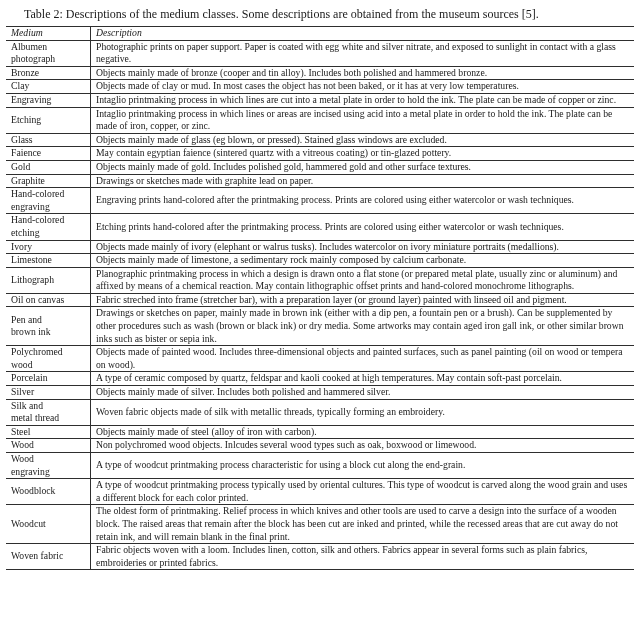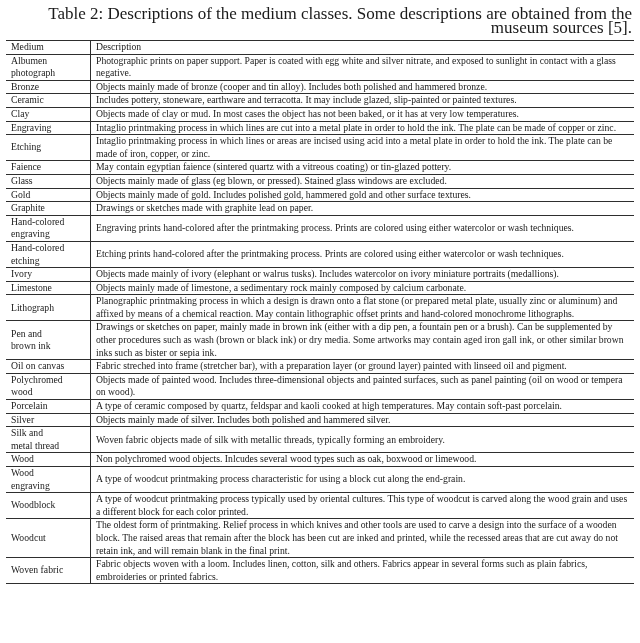--- a/index.html
+++ b/index.html
@@ -11,22 +11,22 @@
     overflow: hidden;
     font-family: "Liberation Serif", serif;
     color: #1a1a1a;
   }
   .page {
     width: 640px;
     height: 643px;
     box-sizing: border-box;
   }
   .caption {
-    text-align: right;
-    font-size: 17px;
+    text-align: left;
+    font-size: 12px;
     line-height: 14px;
     padding: 7px 8px 5px 24px;
   }
   table.medium-table {
     border-collapse: collapse;
     table-layout: fixed;
     width: 628px;
     margin: 0 6px;
   }
   table.medium-table th,
@@ -37,20 +37,21 @@
     vertical-align: middle;
     padding: 0 5px;
     border-top: 1px solid #2e2e2e;
     border-bottom: 1px solid #2e2e2e;
   }
   th.col-medium, td.medium-cell {
     width: 74px;
     border-right: 1px solid #2e2e2e;
   }
   th {
+    font-style: italic;
     font-weight: normal;
   }
   td.medium-cell {
     white-space: pre-line;
   }
   td.desc-cell {
     width: auto;
   }
 </style>
 </head>
@@ -71,48 +72,44 @@
     <td class="medium-cell">Albumen
 photograph</td>
     <td class="desc-cell">Photographic prints on paper support. Paper is coated with egg white and silver nitrate, and exposed to sunlight in contact with a glass negative.</td>
   </tr>
 
   <tr>
     <td class="medium-cell">Bronze</td>
     <td class="desc-cell">Objects mainly made of bronze (cooper and tin alloy). Includes both polished and hammered bronze.</td>
   </tr>
 
-  <tr>
-    <td class="medium-cell">Ceramic</td>
-    <td class="desc-cell">Includes pottery, stoneware, earthware and terracotta. It may include glazed, slip-painted or painted textures.</td>
-  </tr>
 
   <tr>
     <td class="medium-cell">Clay</td>
     <td class="desc-cell">Objects made of clay or mud. In most cases the object has not been baked, or it has at very low temperatures.</td>
   </tr>
 
   <tr>
     <td class="medium-cell">Engraving</td>
     <td class="desc-cell">Intaglio printmaking process in which lines are cut into a metal plate in order to hold the ink. The plate can be made of copper or zinc.</td>
   </tr>
 
   <tr>
     <td class="medium-cell">Etching</td>
     <td class="desc-cell">Intaglio printmaking process in which lines or areas are incised using acid into a metal plate in order to hold the ink. The plate can be made of iron, copper, or zinc.</td>
   </tr>
 
   <tr>
+    <td class="medium-cell">Glass</td>
+    <td class="desc-cell">Objects mainly made of glass (eg blown, or pressed). Stained glass windows are excluded.</td>
+  </tr>
+
+  <tr>
     <td class="medium-cell">Faience</td>
     <td class="desc-cell">May contain egyptian faience (sintered quartz with a vitreous coating) or tin-glazed pottery.</td>
-  </tr>
-
-  <tr>
-    <td class="medium-cell">Glass</td>
-    <td class="desc-cell">Objects mainly made of glass (eg blown, or pressed). Stained glass windows are excluded.</td>
   </tr>
 
   <tr>
     <td class="medium-cell">Gold</td>
     <td class="desc-cell">Objects mainly made of gold. Includes polished gold, hammered gold and other surface textures.</td>
   </tr>
 
   <tr>
     <td class="medium-cell">Graphite</td>
     <td class="desc-cell">Drawings or sketches made with graphite lead on paper.</td>
@@ -141,31 +138,31 @@
     <td class="desc-cell">Objects mainly made of limestone, a sedimentary rock mainly composed by calcium carbonate.</td>
   </tr>
 
   <tr>
     <td class="medium-cell">Lithograph</td>
     <td class="desc-cell">Planographic printmaking process in which a design is drawn onto a flat stone (or prepared metal plate, usually zinc or aluminum) and affixed by means of a chemical reaction. May contain lithographic offset prints and hand-colored monochrome lithographs.</td>
   </tr>
 
 
   <tr>
+    <td class="medium-cell">Oil on canvas</td>
+    <td class="desc-cell">Fabric streched into frame (stretcher bar), with a preparation layer (or ground layer) painted with linseed oil and pigment.</td>
+  </tr>
+
+  <tr>
     <td class="medium-cell">Pen and
 brown ink</td>
     <td class="desc-cell">Drawings or sketches on paper, mainly made in brown ink (either with a dip pen, a fountain pen or a brush). Can be supplemented by other procedures such as wash (brown or black ink) or dry media. Some artworks may contain aged iron gall ink, or other similar brown inks such as bister or sepia ink.</td>
   </tr>
 
   <tr>
-    <td class="medium-cell">Oil on canvas</td>
-    <td class="desc-cell">Fabric streched into frame (stretcher bar), with a preparation layer (or ground layer) painted with linseed oil and pigment.</td>
-  </tr>
-
-  <tr>
     <td class="medium-cell">Polychromed
 wood</td>
     <td class="desc-cell">Objects made of painted wood. Includes three-dimensional objects and painted surfaces, such as panel painting (oil on wood or tempera on wood).</td>
   </tr>
 
   <tr>
     <td class="medium-cell">Porcelain</td>
     <td class="desc-cell">A type of ceramic composed by quartz, feldspar and kaoli cooked at high temperatures. May contain soft-past porcelain.</td>
   </tr>
 
@@ -173,20 +170,24 @@
     <td class="medium-cell">Silver</td>
     <td class="desc-cell">Objects mainly made of silver. Includes both polished and hammered silver.</td>
   </tr>
 
   <tr>
     <td class="medium-cell">Silk and
 metal thread</td>
     <td class="desc-cell">Woven fabric objects made of silk with metallic threads, typically forming an embroidery.</td>
   </tr>
 
+  <tr>
+    <td class="medium-cell">Steel</td>
+    <td class="desc-cell">Objects mainly made of steel (alloy of iron with carbon).</td>
+  </tr>
 
   <tr>
     <td class="medium-cell">Wood</td>
     <td class="desc-cell">Non polychromed wood objects. Inlcudes several wood types such as oak, boxwood or limewood.</td>
   </tr>
 
   <tr>
     <td class="medium-cell">Wood
 engraving</td>
     <td class="desc-cell">A type of woodcut printmaking process characteristic for using a block cut along the end-grain.</td>

